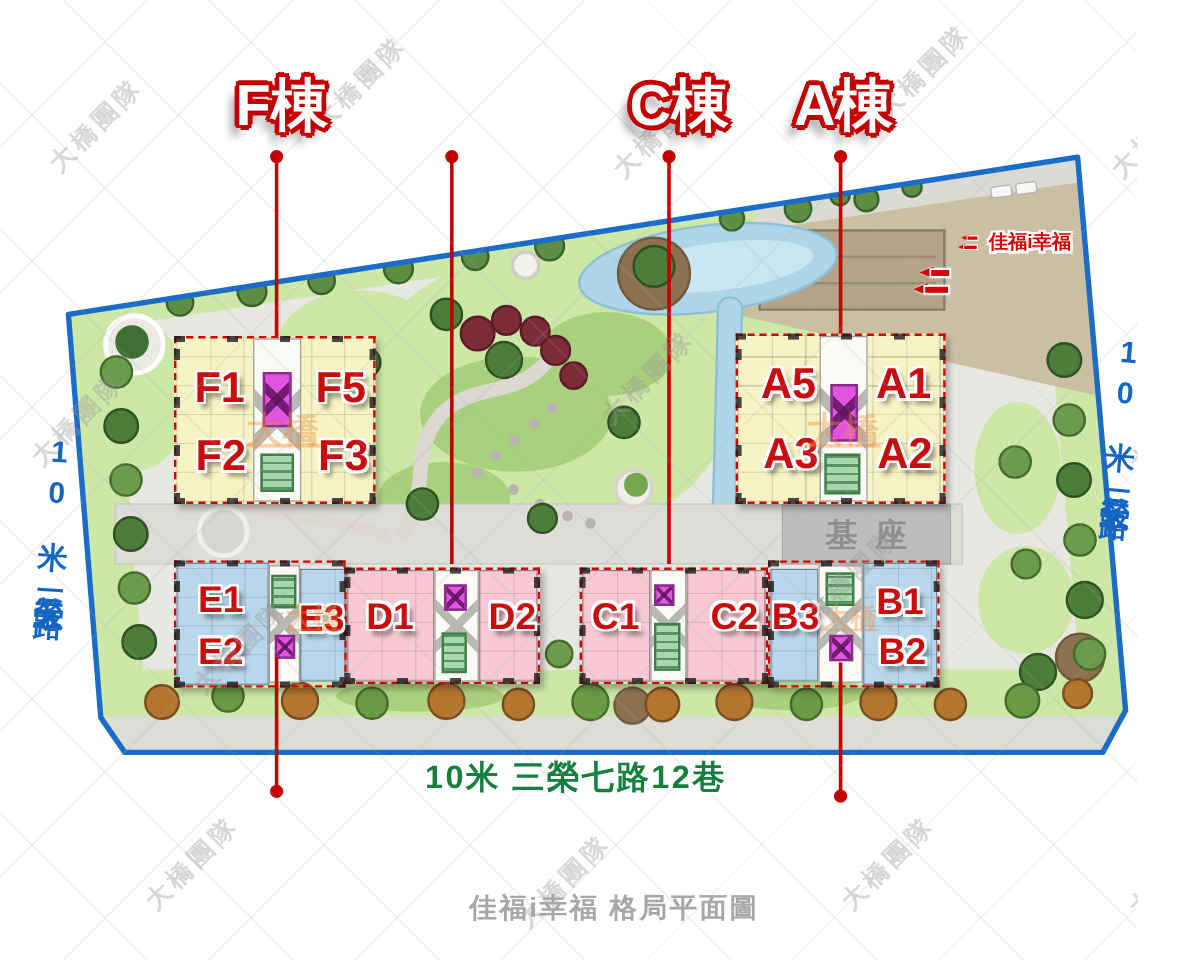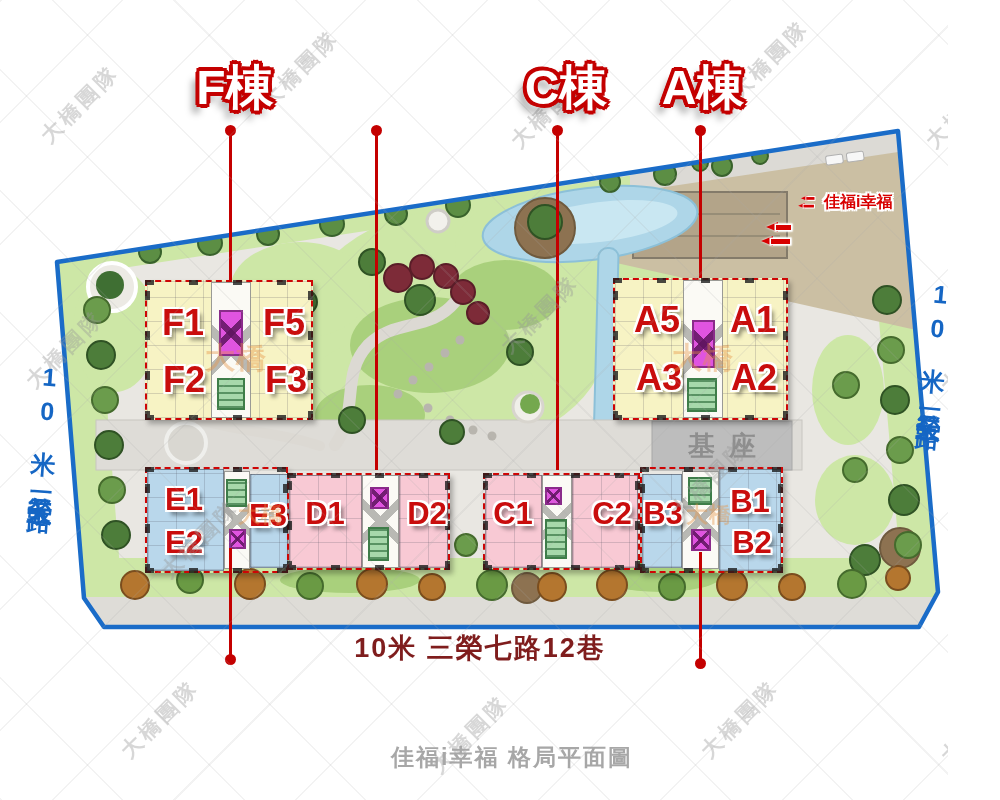--- a/index.html
+++ b/index.html
@@ -59,36 +59,36 @@
   .darr i::before{content:"";position:absolute;left:0;top:0;border-top:5px solid transparent;
     border-bottom:5px solid transparent;border-right:12px solid #d80000;}
   .darr i::after{content:"";position:absolute;left:10px;top:2.5px;width:19px;height:5px;background:#d80000;
     box-shadow:0 0 0 1.5px #fff;}
   .darr i:first-child{width:26px;margin-left:5px;}
   .darr i:first-child::after{width:15px;}
   .darr.sm{transform:scale(.55);transform-origin:center left;margin-right:-12px;}
 
   .vstreet{position:absolute;z-index:7;writing-mode:vertical-rl;text-orientation:upright;
     color:#1566c4;font-weight:bold;font-size:25px;letter-spacing:6px;white-space:nowrap;}
-  .hstreet{position:absolute;z-index:7;color:#7f1d1d;font-weight:bold;font-size:27px;
+  .hstreet{position:absolute;z-index:7;color:#15803d;font-weight:bold;font-size:27px;
     transform:translate(-50%,-50%);letter-spacing:2px;white-space:nowrap;}
   .podium-label{position:absolute;left:652px;top:421px;width:140px;height:50px;z-index:3;
     display:flex;align-items:center;justify-content:center;color:#8e8e8e;font-size:27px;
     font-weight:bold;letter-spacing:14px;text-indent:14px;}
   .maintitle{position:absolute;left:512px;top:757px;transform:translate(-50%,-50%);z-index:7;
     font-size:23px;font-weight:bold;color:#a7a7a7;letter-spacing:2px;white-space:nowrap;}
 
   
   .lattice{position:absolute;inset:0;z-index:6;pointer-events:none;
     background-image:
       repeating-linear-gradient(45deg,rgba(168,168,168,.14) 0 1.5px,transparent 1.5px 86px),
       repeating-linear-gradient(135deg,rgba(168,168,168,.14) 0 1.5px,transparent 1.5px 86px);}
   .wm{position:absolute;z-index:6;color:rgba(150,150,150,.38);font-size:21px;font-weight:bold;
     letter-spacing:4px;transform:rotate(-45deg);pointer-events:none;white-space:nowrap;}
-  .wm.orange{color:rgba(230,145,65,.40);font-size:30px;transform:none;letter-spacing:1px;}
+  .wm.orange{color:rgba(230,145,65,.40);font-size:30px;transform:none;letter-spacing:1px;text-decoration:underline;}
 </style>
 </head>
 <body>
 
 <div class="stage">
 
   <svg class="map" width="1000" height="800" viewBox="0 0 1000 800">
     <defs>
       <clipPath id="siteClip">
           <polygon points="57,262 898,131 938,592 919,627 104,627 84,598"></polygon>

